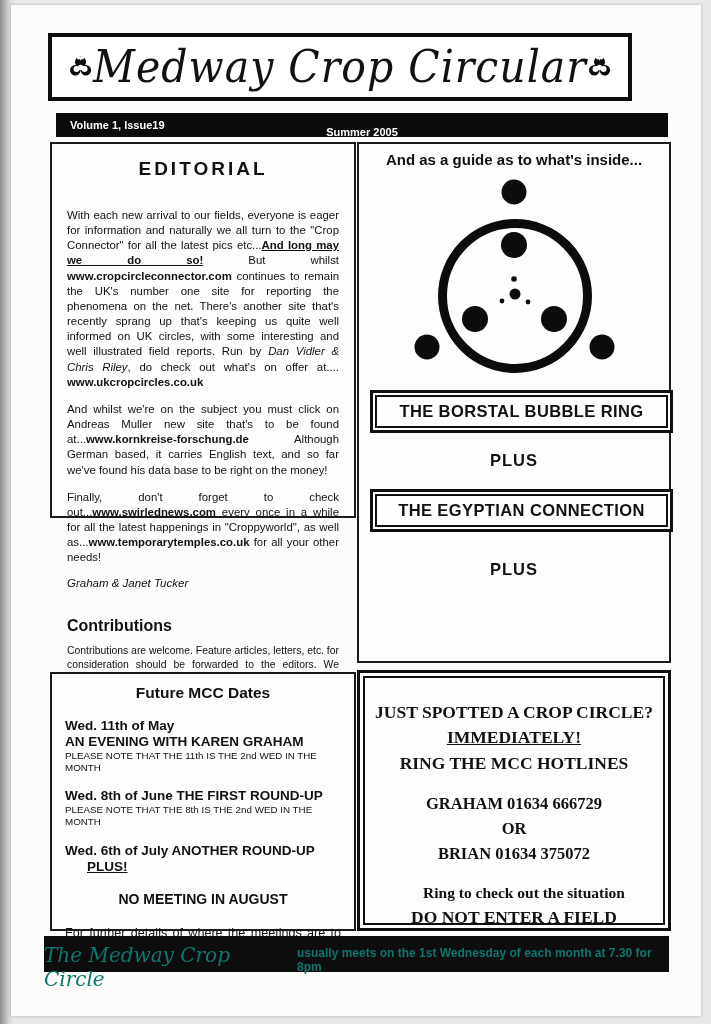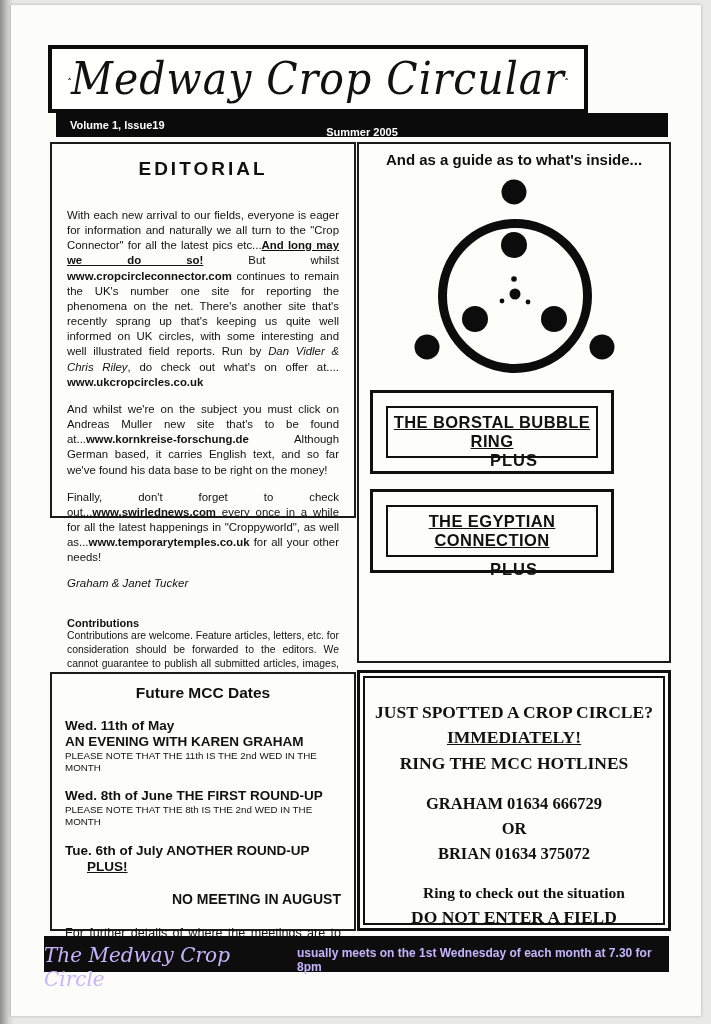--- a/index.html
+++ b/index.html
@@ -4,21 +4,21 @@
 <style>
   html,body{margin:0;padding:0;background:#e9e9e7;}
   .page{position:relative;width:711px;height:1024px;overflow:hidden;
         font-family:"Liberation Sans",sans-serif;color:#111;
         background:linear-gradient(to right,#8e8e8c 0px,#d5d5d3 9px,#e9e9e7 14px);}
   .paper{position:absolute;left:11px;top:5px;width:690px;height:1011px;
          background:#fcfcfa;box-shadow:0 0 3px rgba(0,0,0,.25);}
   .abs{position:absolute;box-sizing:border-box;}
 
   
-  .masthead{left:48px;top:45px;width:540px;height:68px;border:4px solid #0c0c0c;
+  .masthead{left:48px;top:33px;width:584px;height:68px;border:4px solid #0c0c0c;
             background:#fffffe;display:flex;align-items:center;justify-content:space-between;
             padding:0 16px;}
   .nl-title{font-family:"DejaVu Serif",serif;font-style:italic;font-size:41px;
             letter-spacing:1px;white-space:nowrap;transform:scaleY(1.08);}
   .volbar{left:56px;top:113px;width:612px;height:24px;background:#0b0b0b;color:#fff;
           font-size:11px;font-weight:bold;display:flex;align-items:center;}
   .volbar .vol{padding-left:14px;}
   .volbar .season{position:absolute;left:50%;transform:translateX(-50%);margin-top:14px;}
 
   
@@ -30,54 +30,54 @@
            background:#fdfdfb;padding:3px;}
   .hotline-inner{border:2px solid #0f0f0f;width:100%;height:100%;box-sizing:border-box;
                  text-align:center;font-family:"Liberation Serif",serif;font-weight:bold;
                  padding-top:22px;}
 
   
   .ed-head{text-align:center;font-size:19px;font-weight:bold;letter-spacing:3px;margin:4px 0 28px;}
   .ed-p{font-size:11.4px;line-height:1.33;text-align:justify;margin:0 0 12px;}
   .ed-sig{font-size:11.5px;font-style:italic;margin:2px 0 0;}
   .contrib{margin-top:28px;font-size:10.4px;}
-  .contrib .c-head{font-weight:bold;font-size:11px;}
+  .contrib .c-head{font-weight:bold;font-size:16px;margin-bottom:9px;}
   .contrib .c-body{text-align:justify;line-height:1.32;}
   .contrib .c-line{margin-top:11px;line-height:1.32;text-align:justify;}
 
   
   .d-head{text-align:center;font-size:15.5px;font-weight:bold;margin:2px 0 16px;}
   .d-entry{margin-bottom:14px;}
   .d-line{font-weight:bold;font-size:13.5px;line-height:1.18;}
   .d-note{font-size:9.8px;line-height:1.25;}
-  .d-nomeet{text-align:right;font-weight:bold;font-size:14px;margin:16px 0 18px;}
+  .d-nomeet{text-align:center;font-weight:bold;font-size:14px;margin:16px 0 18px;}
   .d-foot{font-size:12.6px;line-height:1.35;text-align:justify;}
 
   
   .g-head{top:7px;left:0;width:100%;text-align:center;font-weight:bold;font-size:15px;}
   .g-svg{top:30px;left:0;}
-  .headline{left:11px;width:244px;border:3px solid #101010;padding:13px;background:#fdfdfb;text-decoration:underline;}
+  .headline{left:11px;width:303px;border:3px solid #101010;padding:2px;background:#fdfdfb;}
   .headline .hl-inner{border:2px solid #101010;text-align:center;font-weight:bold;
                       font-size:16.5px;letter-spacing:.4px;padding:5px 2px;}
   .hl-1{top:246px;}
   .hl-2{top:345px;}
   .g-plus{left:0;width:100%;text-align:center;font-weight:bold;font-size:16.5px;letter-spacing:1px;}
   .plus-1{top:307px;}
   .plus-2{top:416px;}
   .g-blurb{top:440px;left:14px;width:286px;font-size:13.2px;line-height:1.3;}
 
   
   .h-l{font-size:17.5px;line-height:1.45;}
   .h-phone{font-size:16.5px;line-height:1.5;}
   .h-gap{height:16px;}
   .h-check{font-size:15.5px;line-height:1.45;padding-left:20px;}
   .u{text-decoration:underline;}
 
   
-  .footerbar{left:44px;top:936px;width:625px;height:36px;background:#0d0d0d;color:#c4b5fd;
+  .footerbar{left:44px;top:936px;width:625px;height:36px;background:#0d0d0d;color:#0f766e;
              display:flex;align-items:baseline;justify-content:center;gap:7px;padding-top:0;}
   .fb-name{font-family:"DejaVu Serif",serif;font-style:italic;font-size:20px;position:relative;top:7px;}
   .fb-rest{font-size:12px;font-weight:bold;position:relative;top:2px;}
 </style>
 </head>
 <body>
 
 <div class="page">
   <div class="paper"></div>
 
@@ -131,21 +131,21 @@
     <div class="d-entry">
       <div class="d-line"><span style="font-weight: bold;">Wed. 11th of May</span></div>
       <div class="d-line">AN EVENING WITH KAREN GRAHAM</div>
       <div class="d-note">PLEASE NOTE THAT THE 11th IS THE 2nd WED IN THE MONTH</div>
     </div>
     <div class="d-entry">
       <div class="d-line"><span style="font-weight: bold;">Wed. 8th of June THE FIRST ROUND-UP</span></div>
       <div class="d-note">PLEASE NOTE THAT THE 8th IS THE 2nd WED IN THE MONTH</div>
     </div>
     <div class="d-entry">
-      <div class="d-line"><span style="font-weight: bold;">Tue. 6th of July ANOTHER ROUND-UP </span><span style="font-weight: bold; text-decoration: underline; margin-left: 22px;">PLUS!</span></div>
+      <div class="d-line"><span style="font-weight: bold;">Wed. 6th of July ANOTHER ROUND-UP </span><span style="font-weight: bold; text-decoration: underline; margin-left: 22px;">PLUS!</span></div>
     </div>
     <div class="d-nomeet">NO MEETING IN AUGUST</div>
     <div class="d-foot">For further details of where the meetings are to be held etc, RING - 01634 666729 or email us at the above.</div>
   </div>
 
   <div class="abs box guide">
     <div class="abs g-head">And as a guide as to what's inside...</div>
     <svg class="abs g-svg" width="310" height="212" viewBox="0 0 310 212">
       <circle cx="156" cy="122" r="72.5" fill="none" stroke="#0c0c0c" stroke-width="9"></circle>
       <circle cx="155" cy="18" r="12.5" fill="#0c0c0c"></circle>

